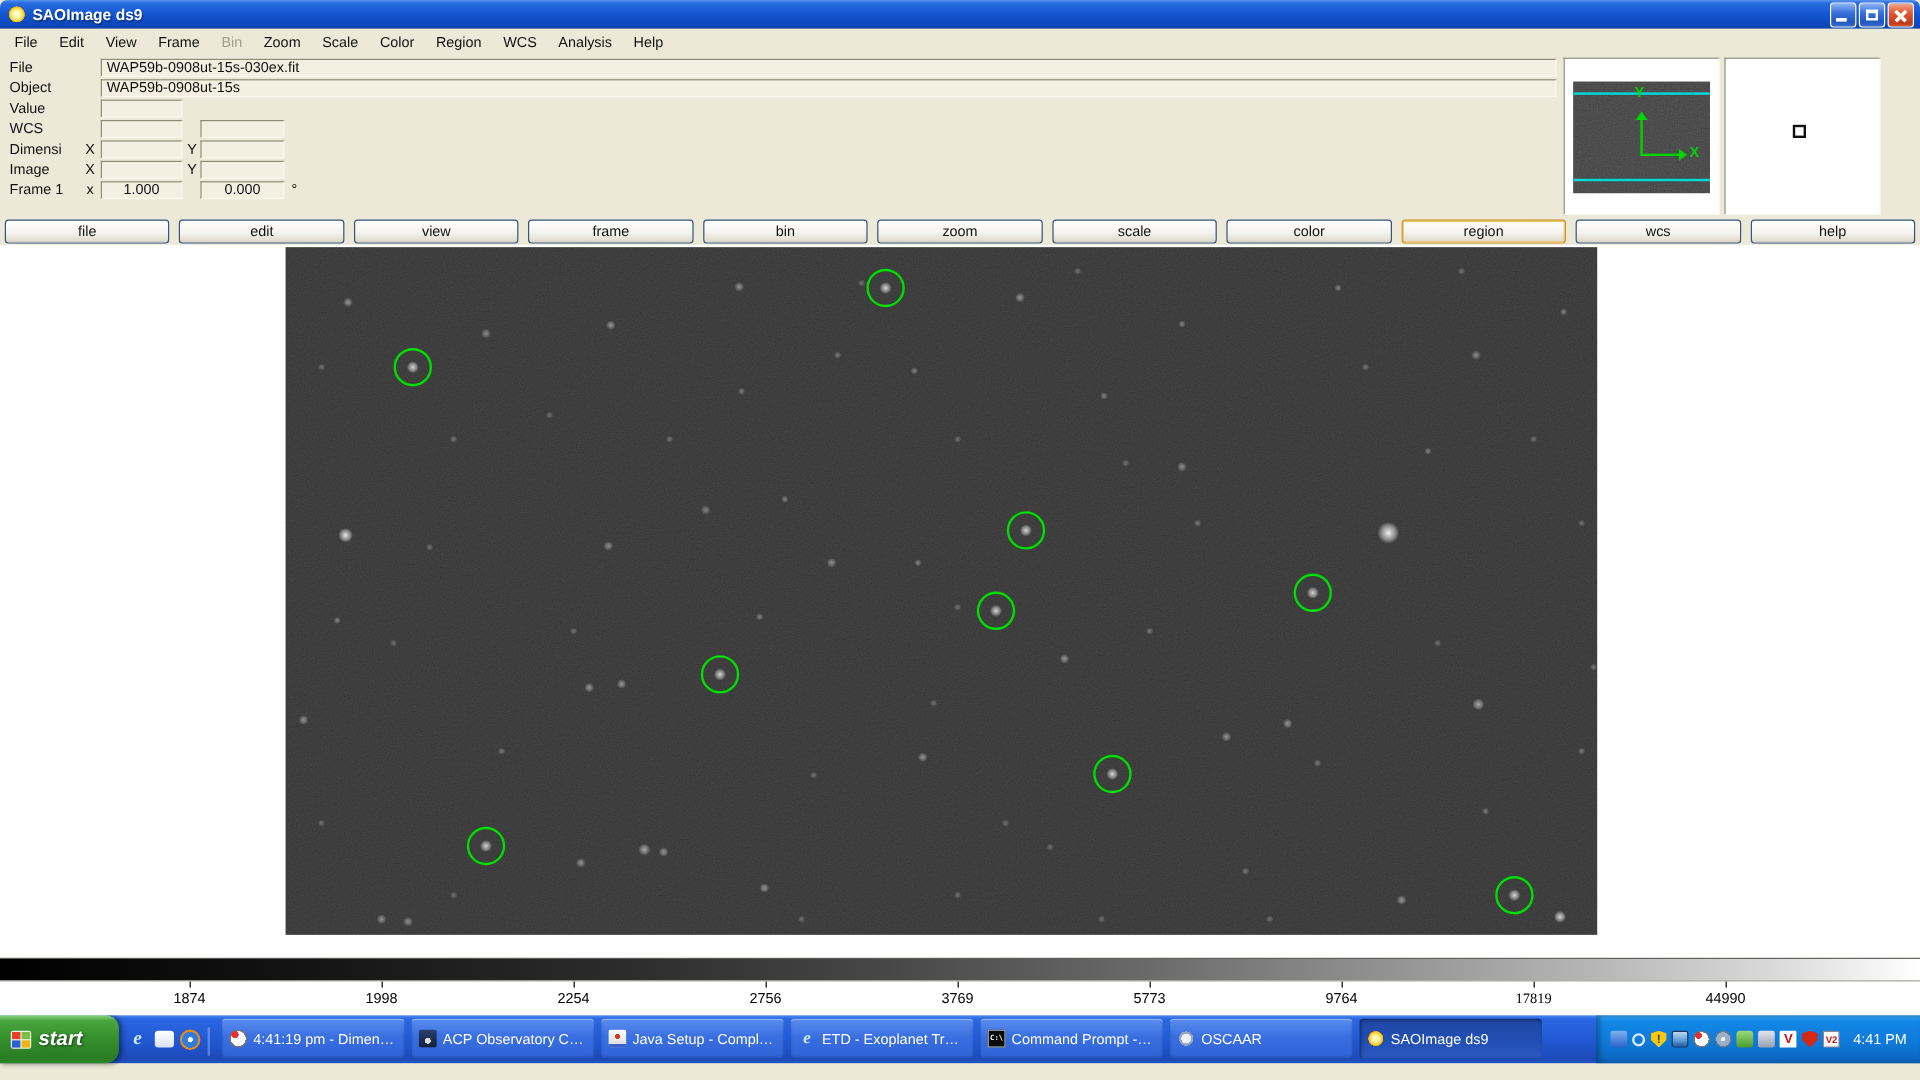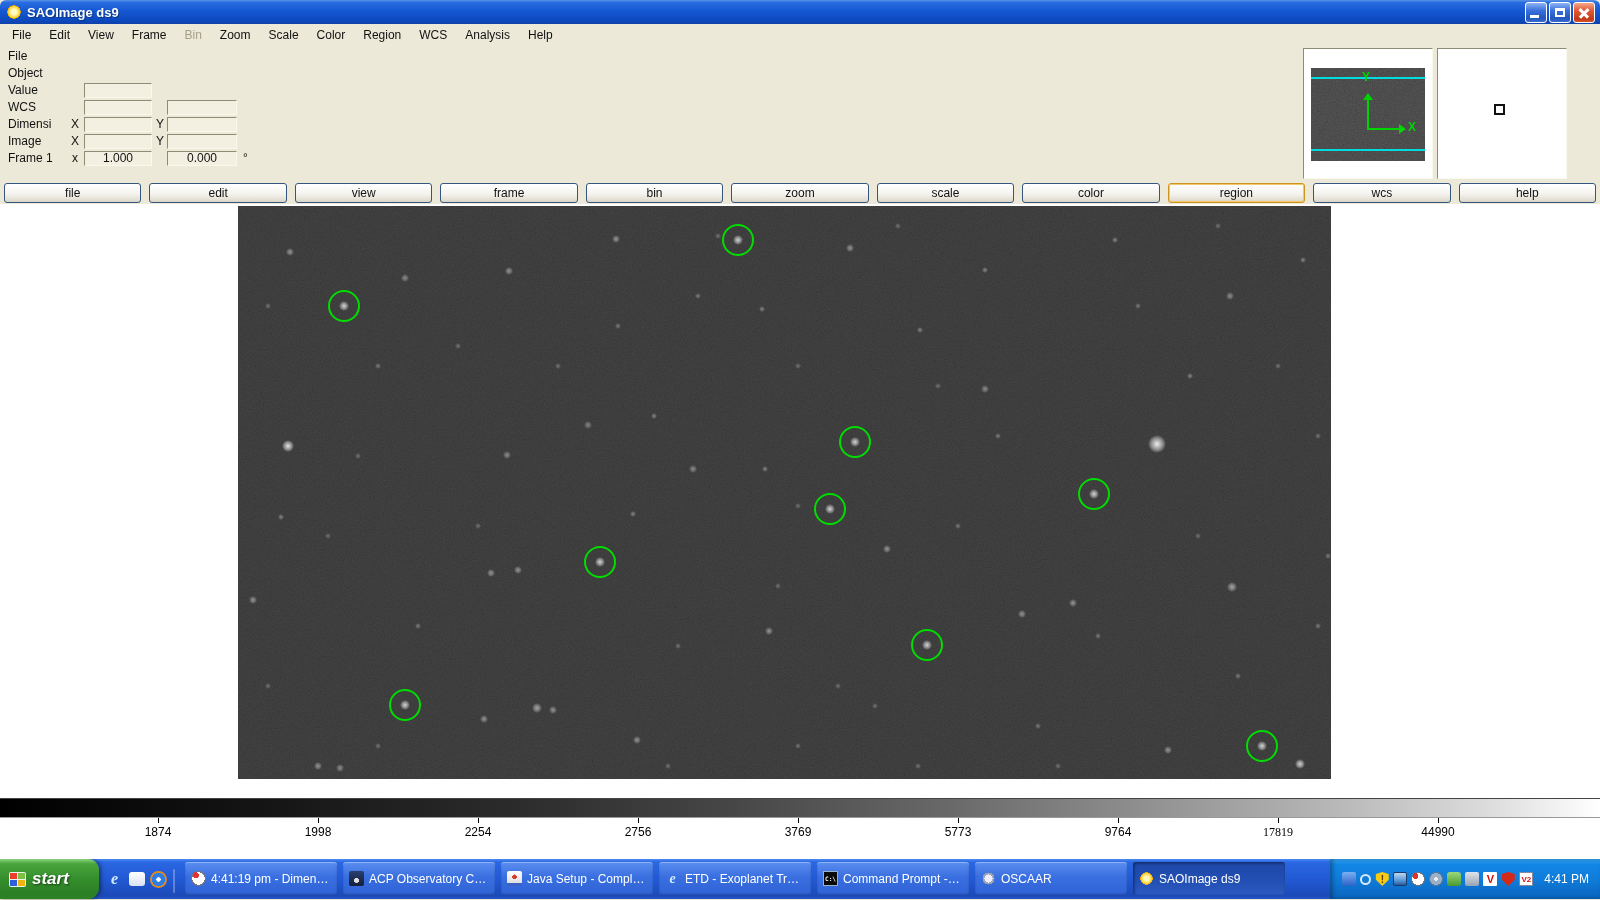--- a/index.html
+++ b/index.html
@@ -57,21 +57,21 @@
   
   .canvas { position:relative; height:594px; background:#fff; }
   .fitsimage { position:absolute; left:238px; top:2px; width:1093px; height:573px; background:#282828; overflow:hidden; }
   .noise { position:absolute; inset:0; width:100%; height:100%; }
   .star { position:absolute; border-radius:50%; }
   .region-circle { position:absolute; width:32px; height:32px; border:2px solid #00dd00; border-radius:50%; }
 
   
   .cbar { height:20px; border-top:1px solid #444; border-bottom:1px solid #999;
     background:linear-gradient(90deg,#000 0%,#141414 16%,#2b2b2b 32%,#474747 46%,#686868 59%,#8e8e8e 71%,#b6b6b6 83%,#dcdcdc 93%,#fff 100%); }
-  .cbar-labels { position:relative; height:41px; background:#fff; }
+  .cbar-labels { position:relative; height:28px; background:#fff; }
   .cbar-tick { position:absolute; top:0; width:1px; height:5px; background:#000; }
   .cbar-text { position:absolute; top:7px; transform:translateX(-50%); font-size:12px; color:#000; }
 
   
   .taskbar { height:40px; display:flex; align-items:stretch;
     background:linear-gradient(180deg,#4b8af3 0%,#2a67e2 8%,#2259d4 50%,#1c4ab8 92%,#2456c6 100%); }
   .startbtn { width:99px; flex:none; display:flex; align-items:center; gap:6px; padding-left:9px;
     color:#fff; font-weight:bold; font-style:italic; font-size:17px; text-shadow:1px 1px 2px rgba(0,0,0,.55);
     background:linear-gradient(180deg,#8bd37f 0%,#4aa43d 12%,#37912e 45%,#2a7d23 88%,#2d8426 100%);
     border-radius:0 11px 11px 0; box-shadow:2px 0 4px rgba(0,0,0,.45); }
@@ -155,20 +155,22 @@
 
   <div class="infopanel">
     <span class="ilabel" style="top:4px">File</span>
     <span class="ilabel" style="top:21px">Object</span>
     <span class="ilabel" style="top:38px">Value</span>
     <span class="ilabel" style="top:55px">WCS</span>
     <span class="ilabel" style="top:72px">Dimensi</span>
     <span class="ilabel" style="top:89px">Image</span>
     <span class="ilabel" style="top:106px">Frame 1</span>
 
+    <div class="ibox" style="left:84px; top:4px;  width:1213px">WAP59b-0908ut-15s-030ex.fit</div>
+    <div class="ibox" style="left:84px; top:21px; width:1213px">WAP59b-0908ut-15s</div>
     <div class="ibox" style="left:84px; top:38px; width:68px"></div>
     <div class="ibox" style="left:84px; top:55px; width:68px"></div>
     <div class="ibox" style="left:167px;top:55px; width:70px"></div>
 
     <span class="xy" style="left:71px; top:72px">X</span>
     <div class="ibox" style="left:84px; top:72px; width:68px"></div>
     <span class="xy" style="left:156px;top:72px">Y</span>
     <div class="ibox" style="left:167px;top:72px; width:70px"></div>
 
     <span class="xy" style="left:71px; top:89px">X</span>

